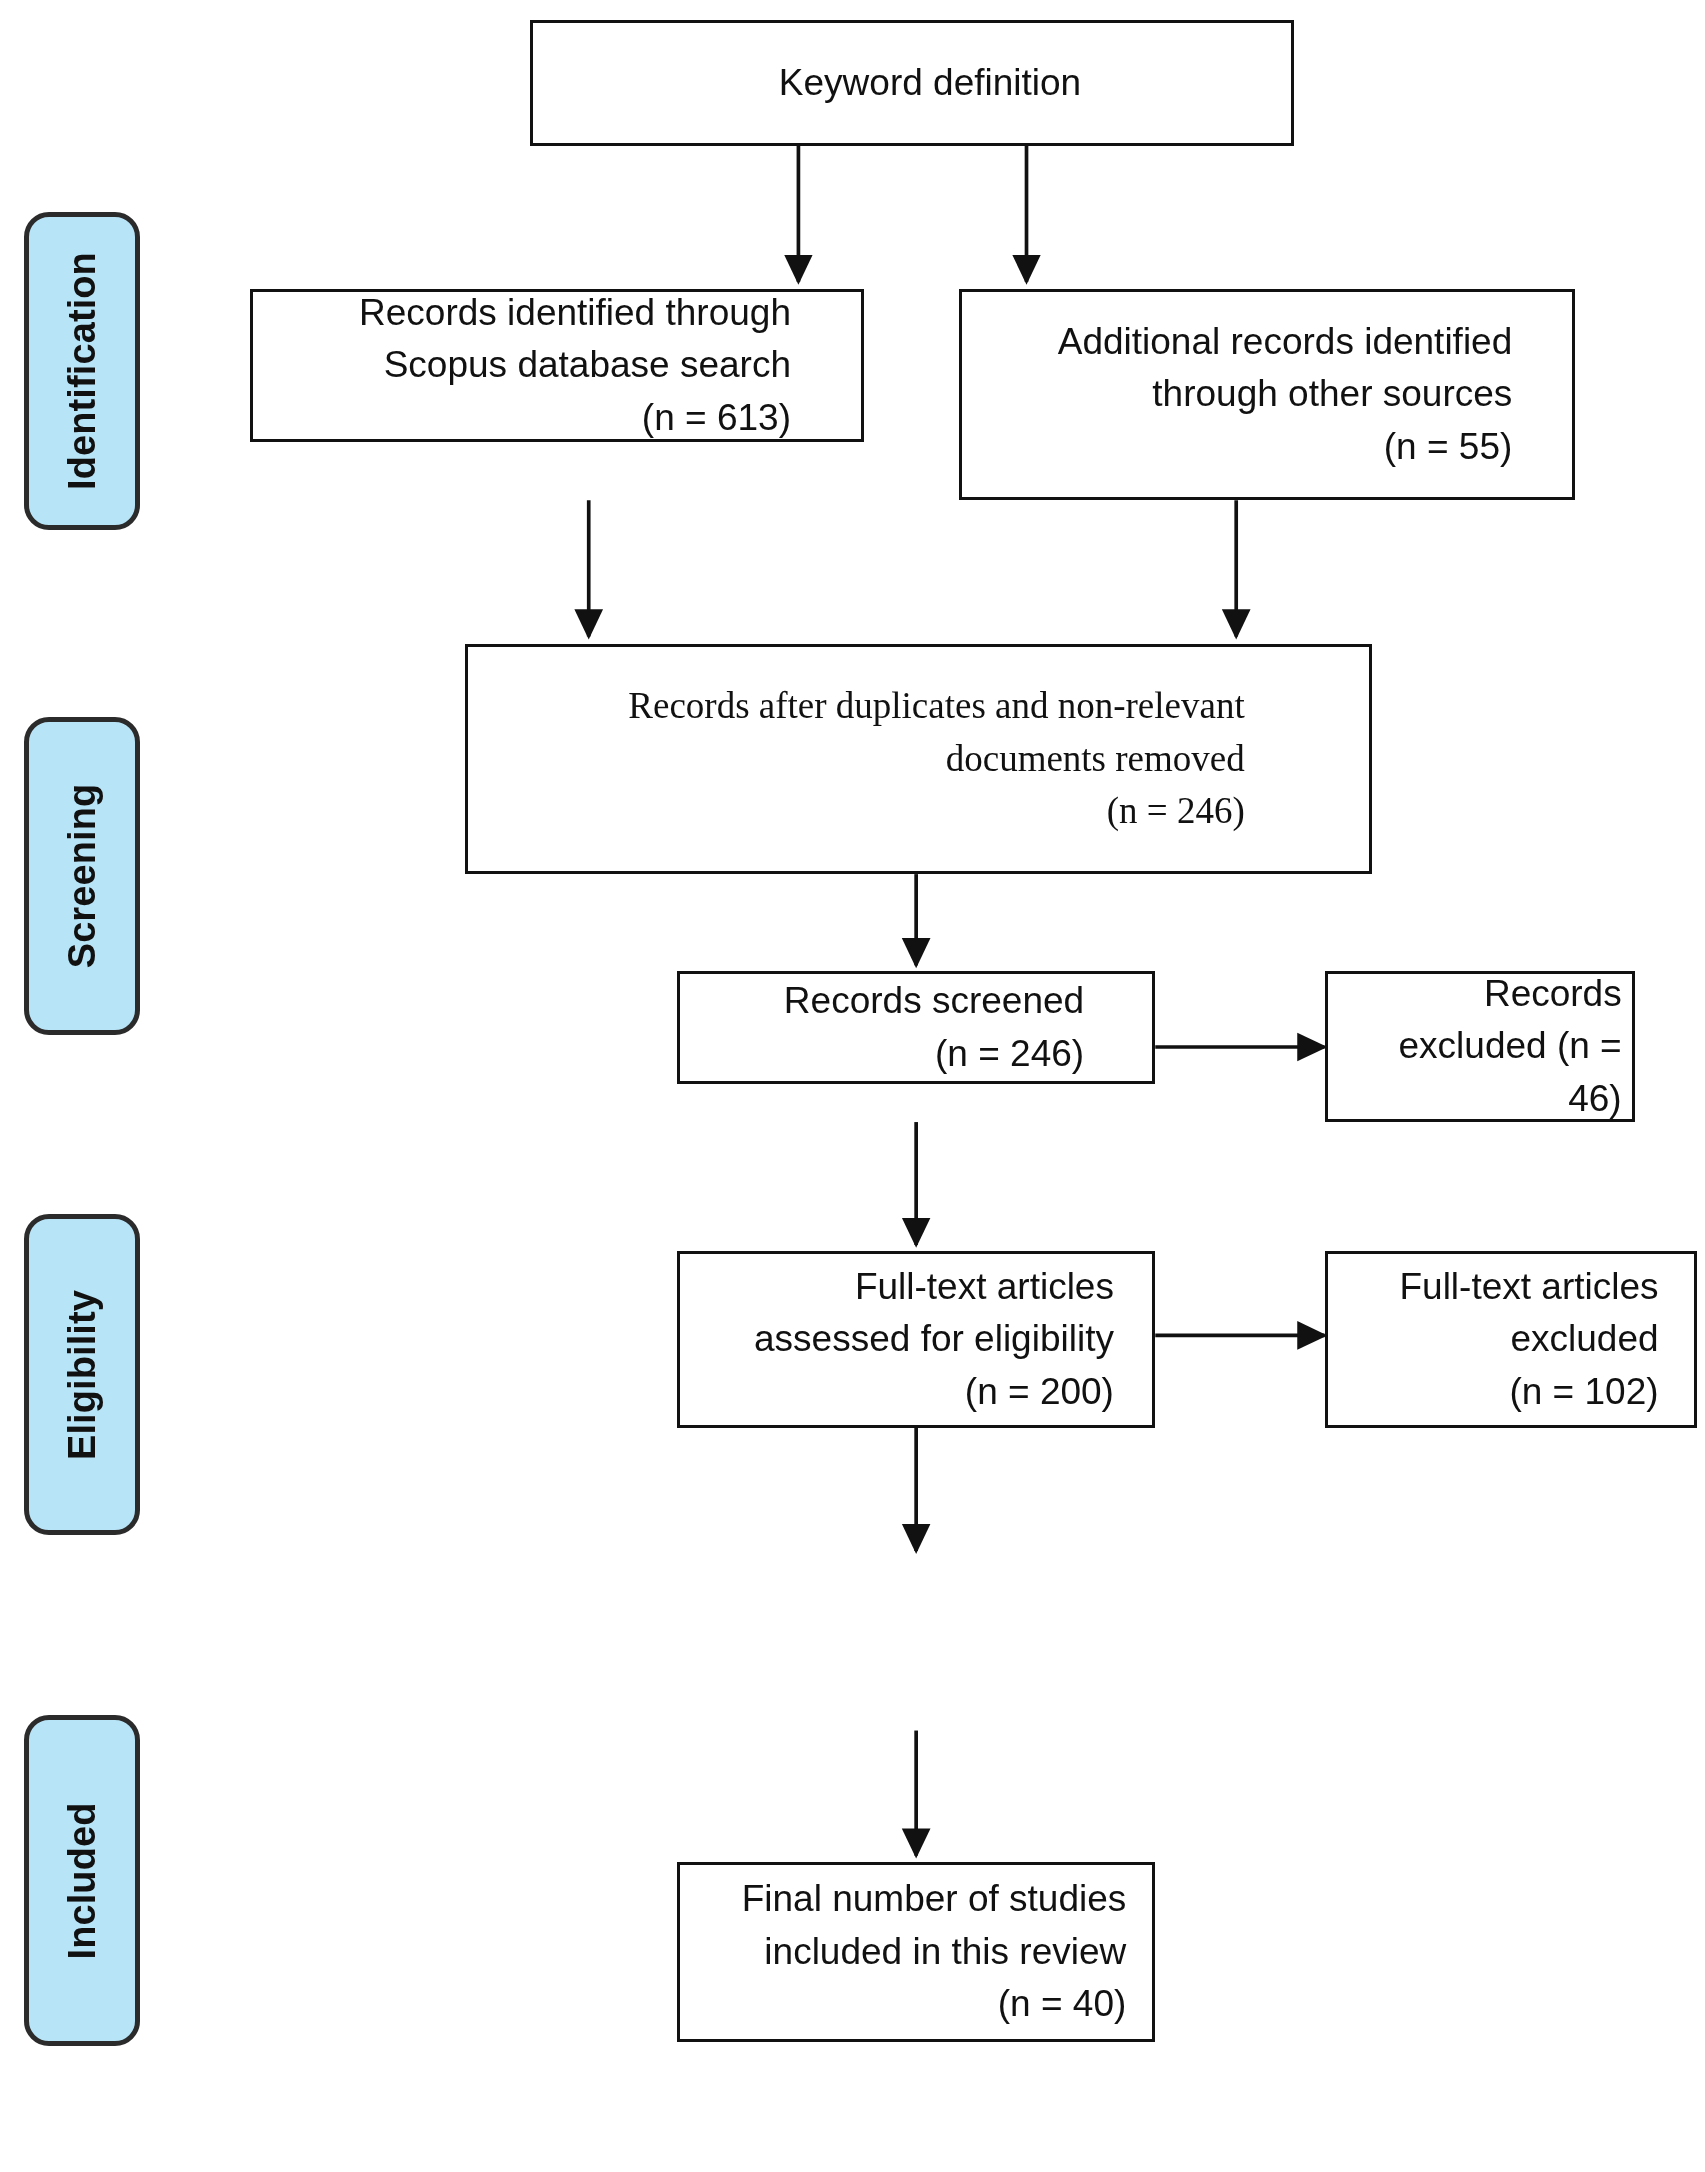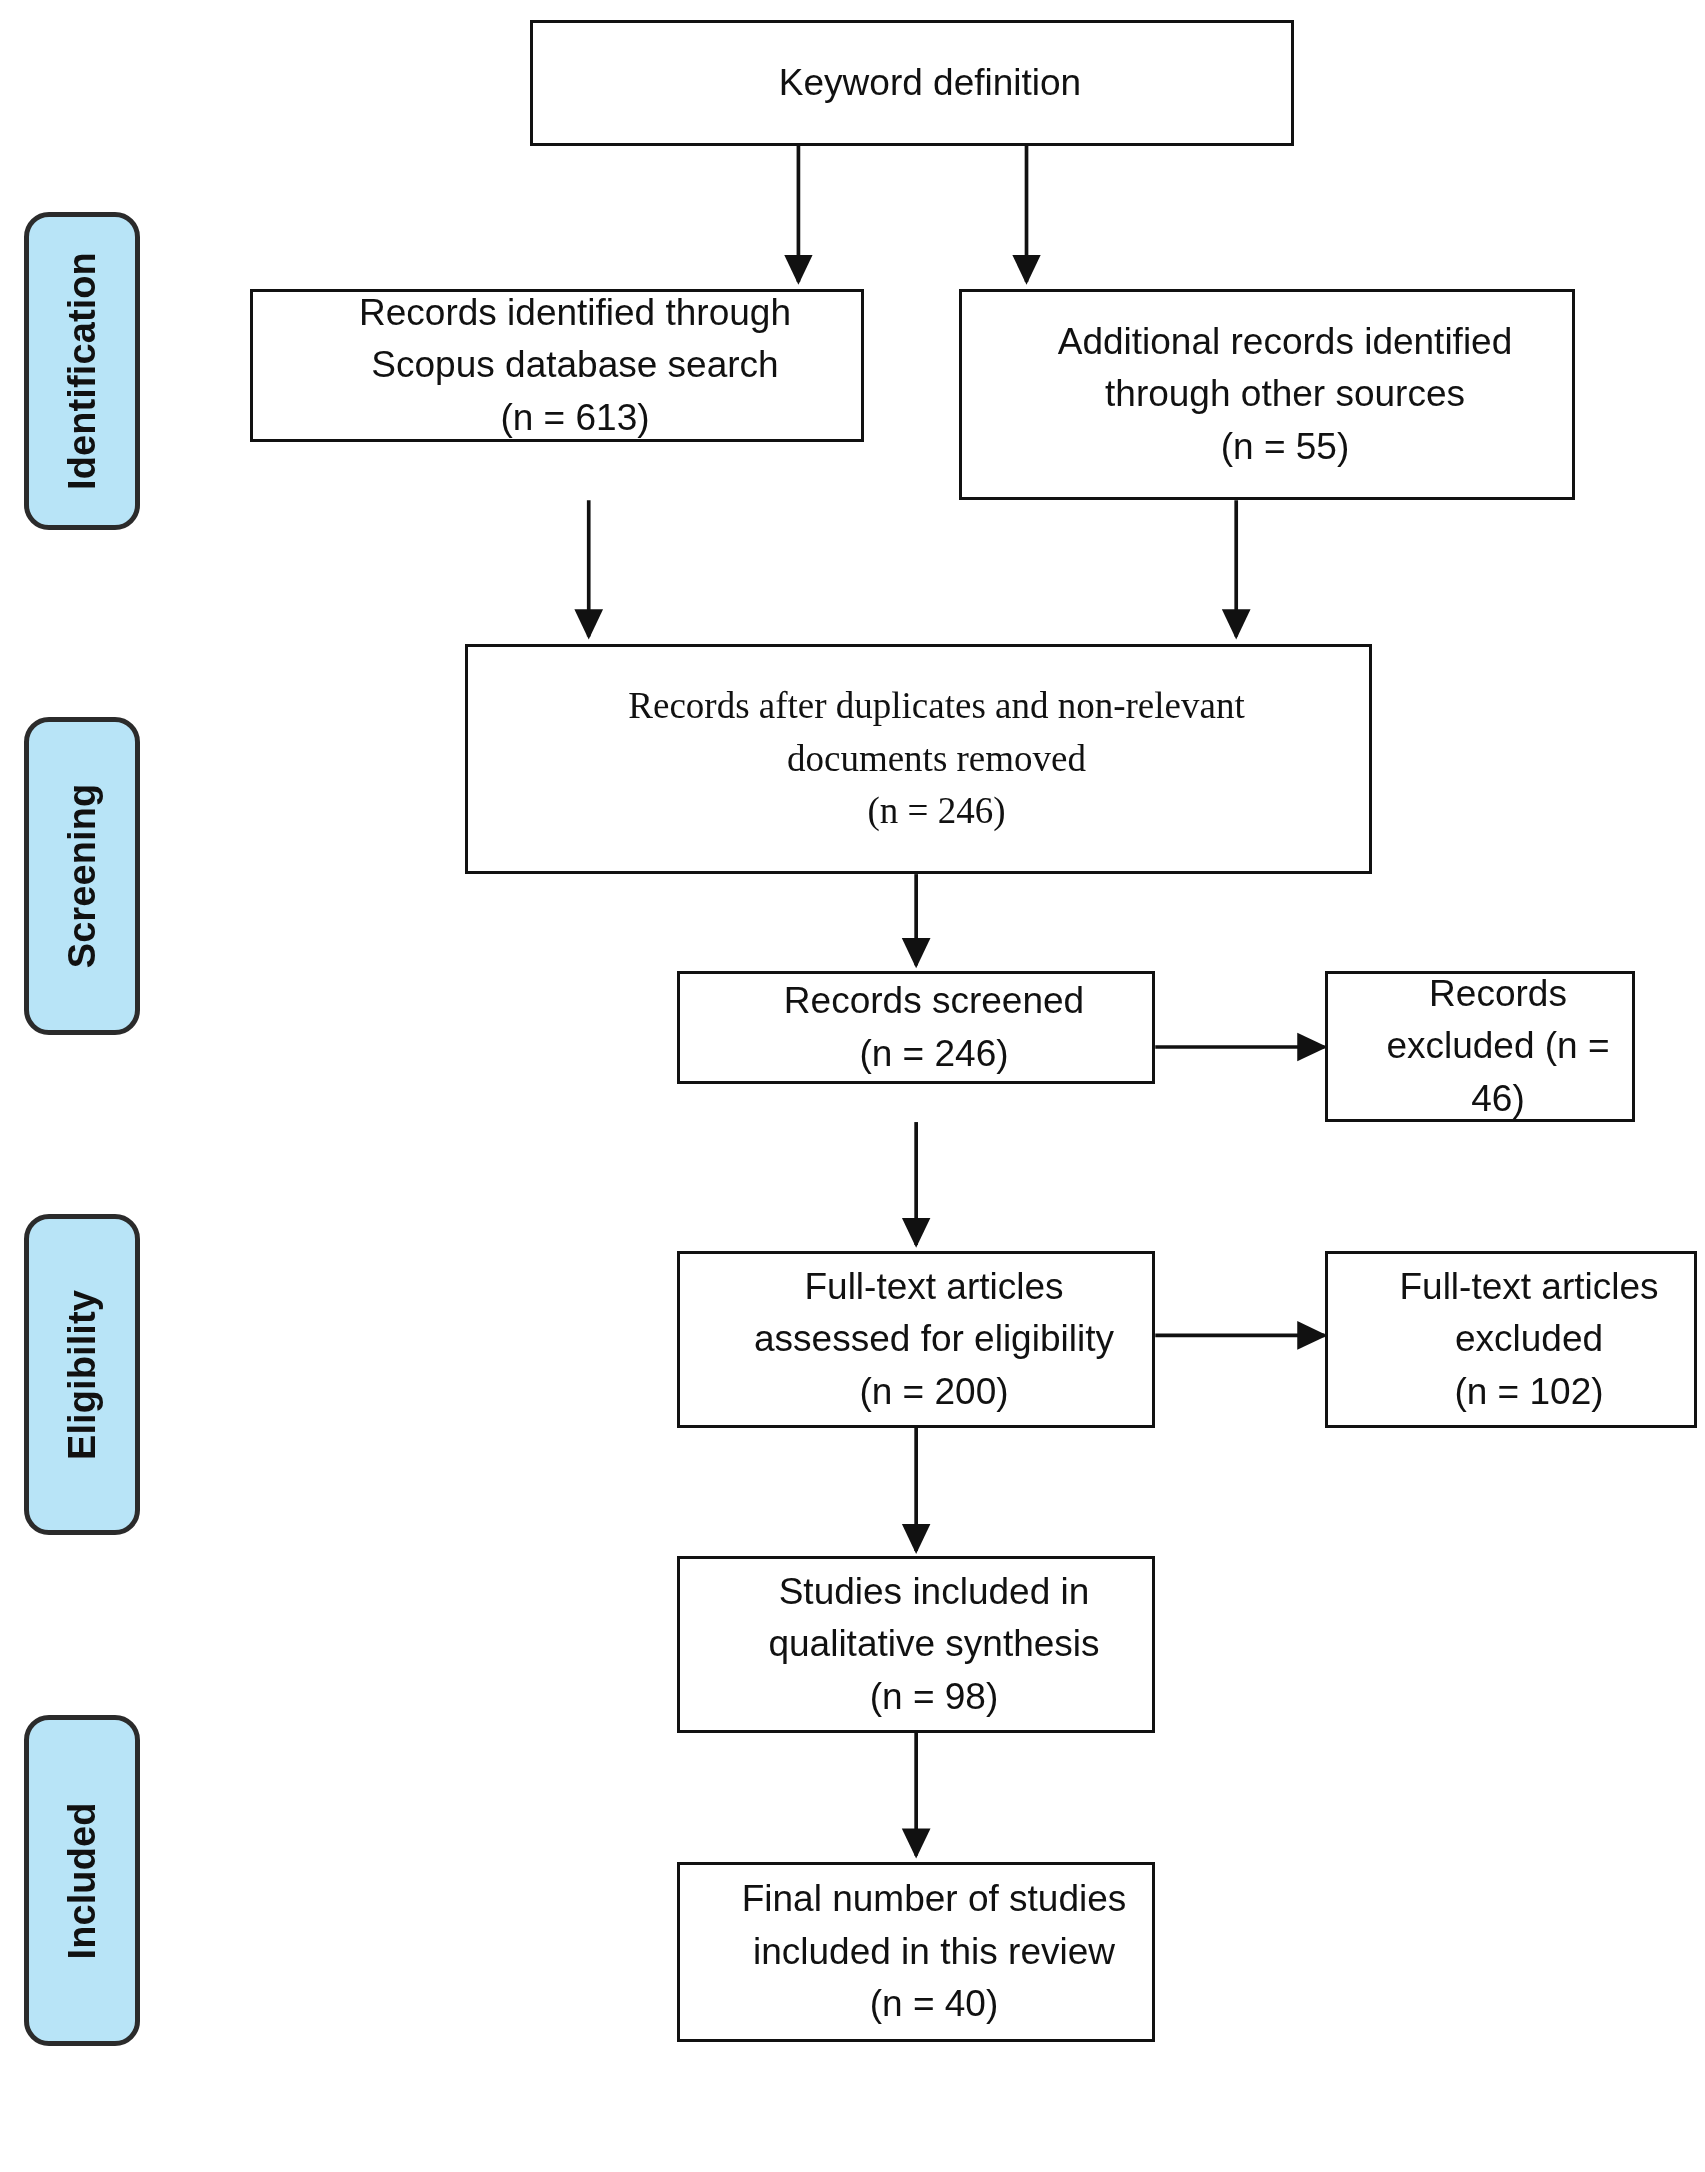--- a/index.html
+++ b/index.html
@@ -40,21 +40,21 @@
 
   
   .flow-box {
     position: absolute;
     background: #ffffff;
     border: 3.7px solid #111111;
     box-sizing: border-box;
     display: flex;
     align-items: center;
     justify-content: center;
-    text-align: center;
+    text-align: right;
     padding-left: 36px;
   }
   .flow-box .box-text {
     font-size: 37px;
     line-height: 1.42;
     color: #111111;
     padding: 0 10.3px;
     white-space: pre-line;
   }
 
@@ -174,25 +174,20 @@
 assessed for eligibility
 (n = 200)</span>
   </div>
 
   <div class="flow-box" style="left:1325px; top:1251px; width:372px; height:177px;">
     <span class="box-text">Full-text articles
 excluded
 (n = 102)</span>
   </div>
 
-  <div class="flow-box" style="left:677px; top:1556px; width:478px; height:177px;">
-    <span class="box-text">Studies included in
-qualitative synthesis
-(n = 98)</span>
-  </div>
 
   <div class="flow-box" style="left:677px; top:1862px; width:478px; height:180px;">
     <span class="box-text">Final number of studies
 included in this review
 (n = 40)</span>
   </div>
 
 </div>
 
 

